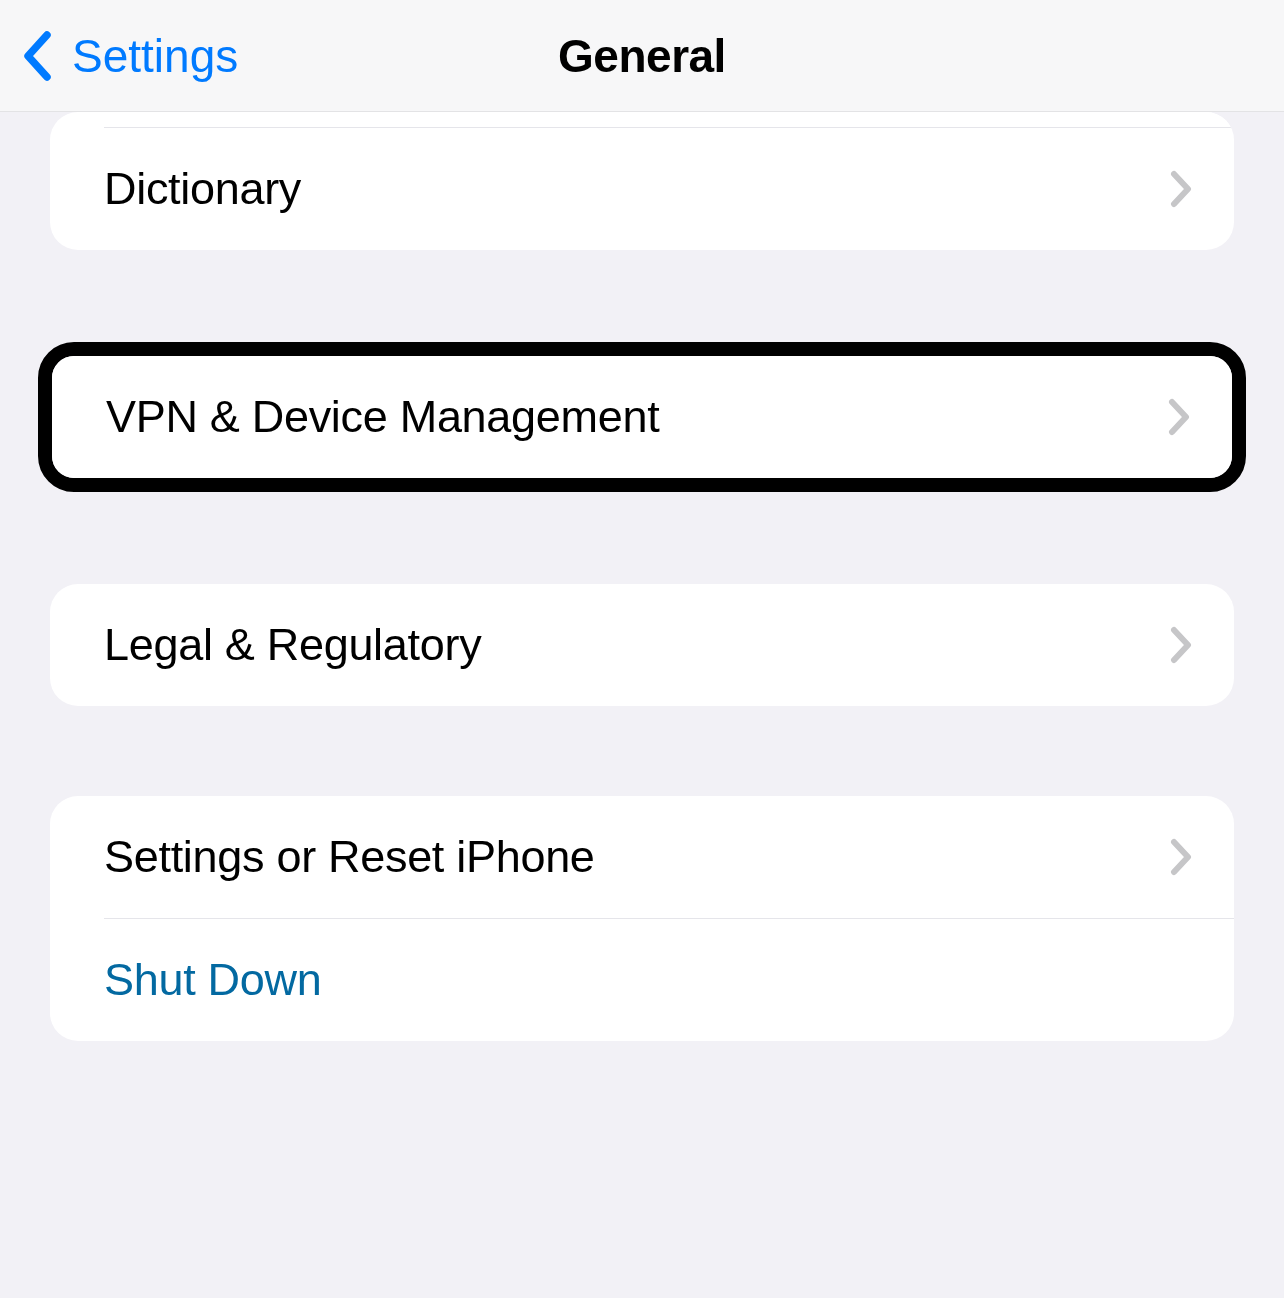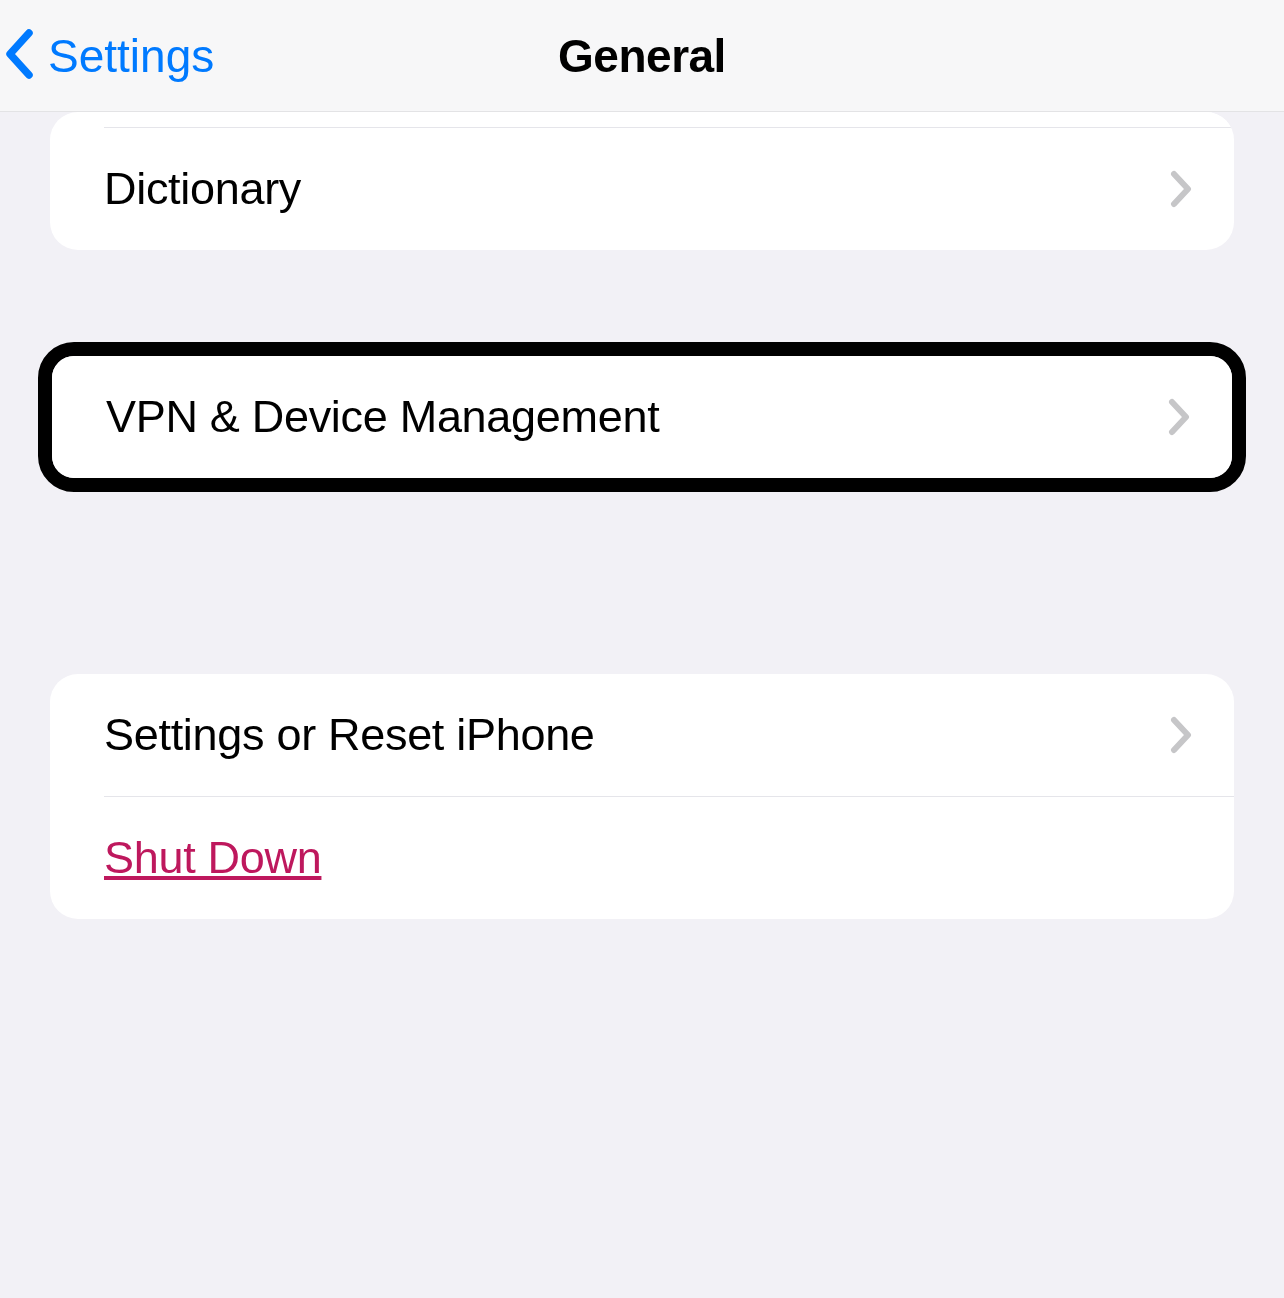--- a/index.html
+++ b/index.html
@@ -18,23 +18,23 @@
     .nav-bar {
       height: 112px;
       background: #f7f7f8;
       border-bottom: 1px solid #e3e3e5;
       position: relative;
       display: flex;
       align-items: center;
     }
     .back-link {
       display: flex;
-      align-items: flex-start;
-      padding-left: 4px;
-      gap: 14px;
+      align-items: center;
+      padding-left: 22px;
+      gap: 20px;
       color: #007aff;
       font-size: 46px;
       font-weight: 400;
       cursor: pointer;
     }
     .back-chevron {
       display: inline-block;
       line-height: 0;
     }
     .nav-title {
@@ -76,22 +76,21 @@
       padding: 0 42px 0 54px;
       height: 122px;
       cursor: pointer;
     }
     .row-label {
       font-size: 45px;
       color: #000;
       letter-spacing: -0.3px;
     }
     .row-label.link {
-      color: #be185d;
-      text-decoration: underline;
+      color: #0369a1;
     }
     .chevron {
       color: #c6c6c8;
       line-height: 0;
     }
     .divider {
       height: 1px;
       background: #e5e5ea;
       margin-left: 54px;
     }
@@ -146,20 +145,30 @@
           <svg width="22" height="38" viewBox="0 0 22 38" fill="none">
             <path d="M4 4 L18 19 L4 34" stroke="#c6c6c8" stroke-width="6" stroke-linecap="round" stroke-linejoin="round"></path>
           </svg>
         </span>
       </div>
     </div>
   </div>
 
   <div class="group-spacer"></div>
 
+  <div class="group">
+    <div class="row">
+      <span class="row-label">Legal &amp; Regulatory</span>
+      <span class="chevron">
+        <svg width="22" height="38" viewBox="0 0 22 38" fill="none">
+          <path d="M4 4 L18 19 L4 34" stroke="#c6c6c8" stroke-width="6" stroke-linecap="round" stroke-linejoin="round"></path>
+        </svg>
+      </span>
+    </div>
+  </div>
 
   <div class="group-spacer"></div>
 
   <div class="group">
     <div class="row">
       <span class="row-label">Settings or Reset iPhone</span>
       <span class="chevron">
         <svg width="22" height="38" viewBox="0 0 22 38" fill="none">
           <path d="M4 4 L18 19 L4 34" stroke="#c6c6c8" stroke-width="6" stroke-linecap="round" stroke-linejoin="round"></path>
         </svg>

